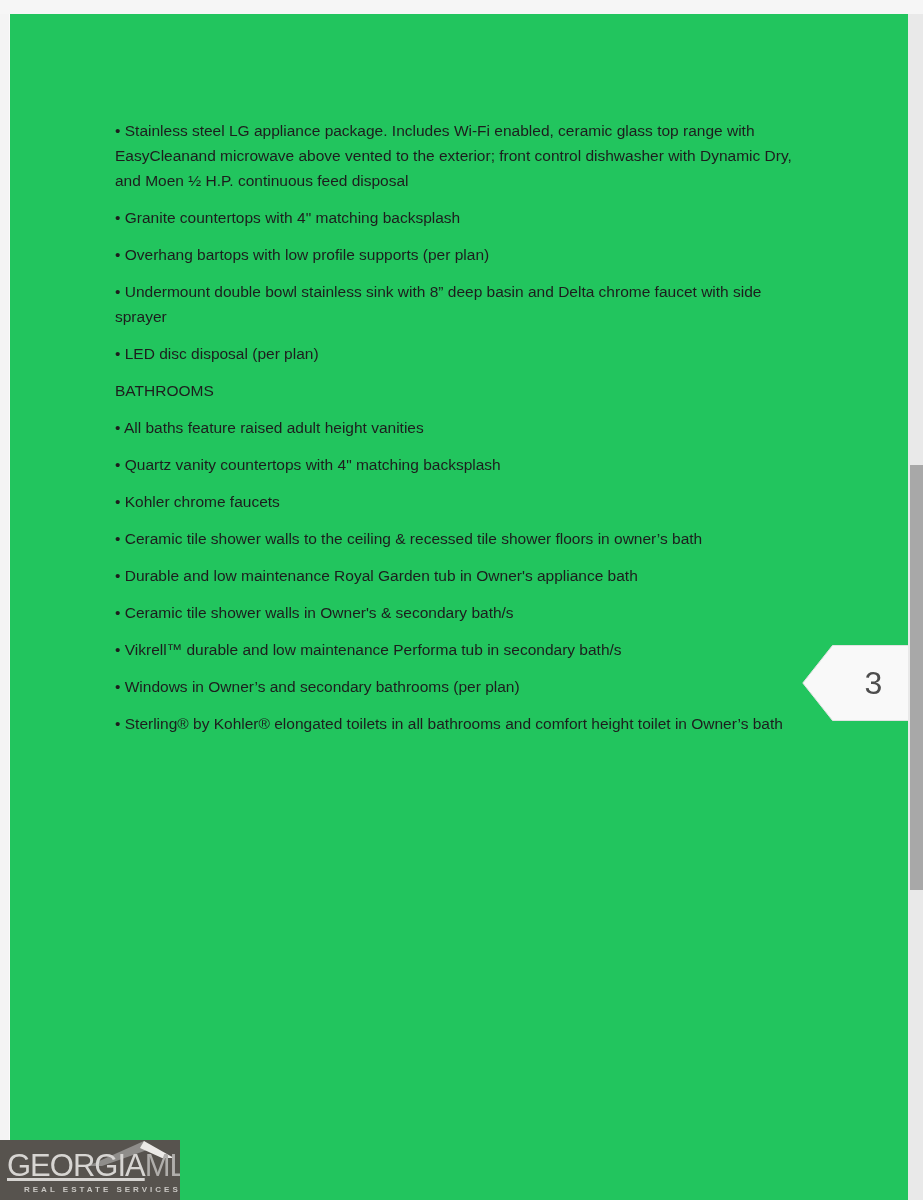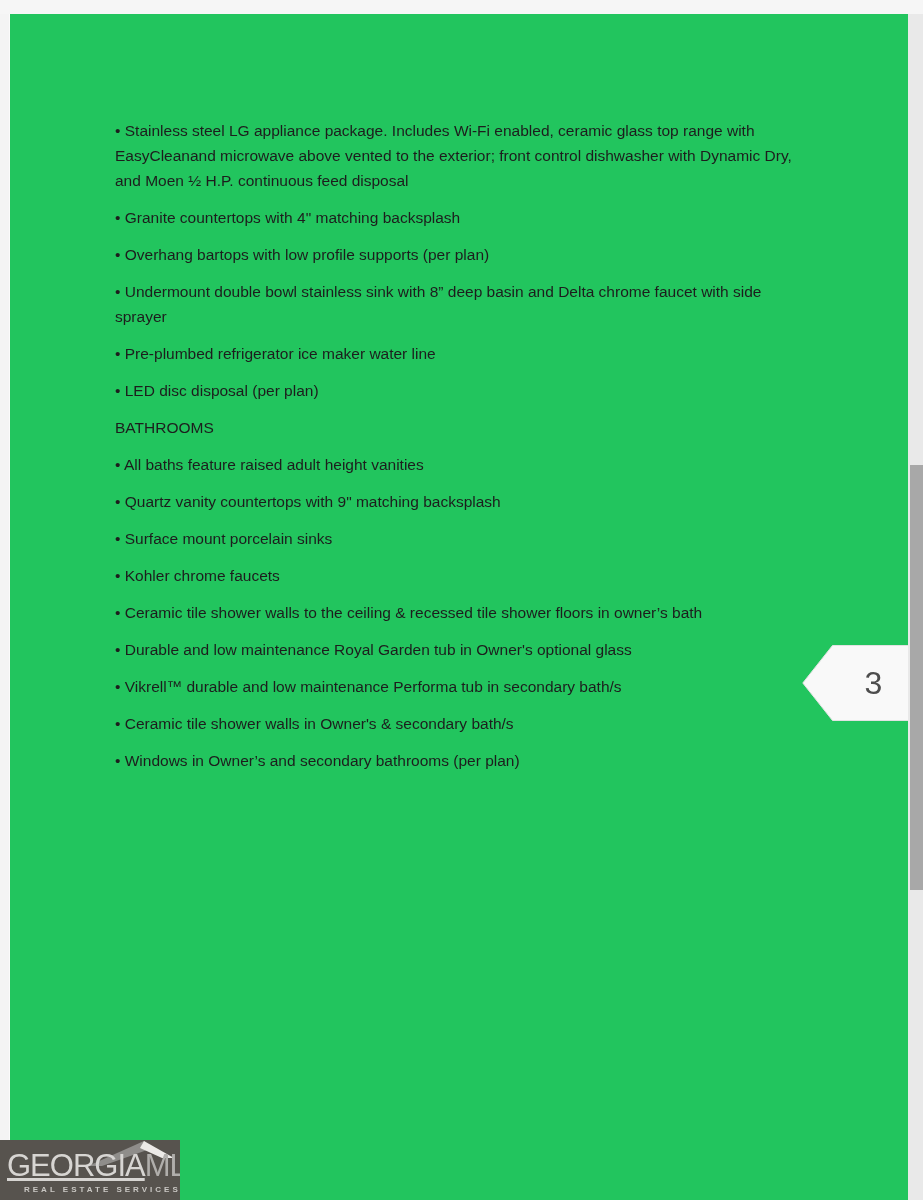--- a/index.html
+++ b/index.html
@@ -138,32 +138,31 @@
 <div class="viewport">
 
   <div class="chrome-top"></div>
   <div class="chrome-left"></div>
 
   <div class="doc-content" id="doc-content">
       <p>• Stainless steel LG appliance package. Includes Wi-Fi enabled, ceramic glass top range with EasyCleanand microwave above vented to the exterior; front control dishwasher with Dynamic Dry, and Moen ½ H.P. continuous feed disposal</p>
       <p>• Granite countertops with 4" matching backsplash</p>
       <p>• Overhang bartops with low profile supports (per plan)</p>
       <p>• Undermount double bowl stainless sink with 8” deep basin and Delta chrome faucet with side sprayer</p>
-      <p>• Pre-plumbed refrigerator ice maker water line</p>
       <p>• LED disc disposal (per plan)</p>
       <p>BATHROOMS</p>
       <p>• All baths feature raised adult height vanities</p>
-      <p>• Quartz vanity countertops with 9" matching backsplash</p>
-      <p>• Surface mount porcelain sinks</p>
+      <p>• Quartz vanity countertops with 4" matching backsplash</p>
       <p>• Kohler chrome faucets</p>
       <p>• Ceramic tile shower walls to the ceiling &amp; recessed tile shower floors in owner’s bath</p>
-      <p>• Durable and low maintenance Royal Garden tub in Owner's optional glass</p>
+      <p>• Durable and low maintenance Royal Garden tub in Owner's appliance bath</p>
+      <p>• Ceramic tile shower walls in Owner's &amp; secondary bath/s</p>
       <p>• Vikrell™ durable and low maintenance Performa tub in secondary bath/s</p>
-      <p>• Ceramic tile shower walls in Owner's &amp; secondary bath/s</p>
       <p>• Windows in Owner’s and secondary bathrooms (per plan)</p>
+      <p>• Sterling® by Kohler® elongated toilets in all bathrooms and comfort height toilet in Owner’s bath</p>
     </div>
 
   <div class="page-badge">
     <svg width="113" height="76" viewBox="0 0 113 76">
       <polygon points="30.5,0.5 112.5,0.5 112.5,75.5 30.5,75.5 0.8,38" fill="#f9f9f9" stroke="#e2e2e2" stroke-width="1"></polygon>
     </svg>
     <div class="badge-num">3</div>
   </div>
 
   <div class="scroll-track">

